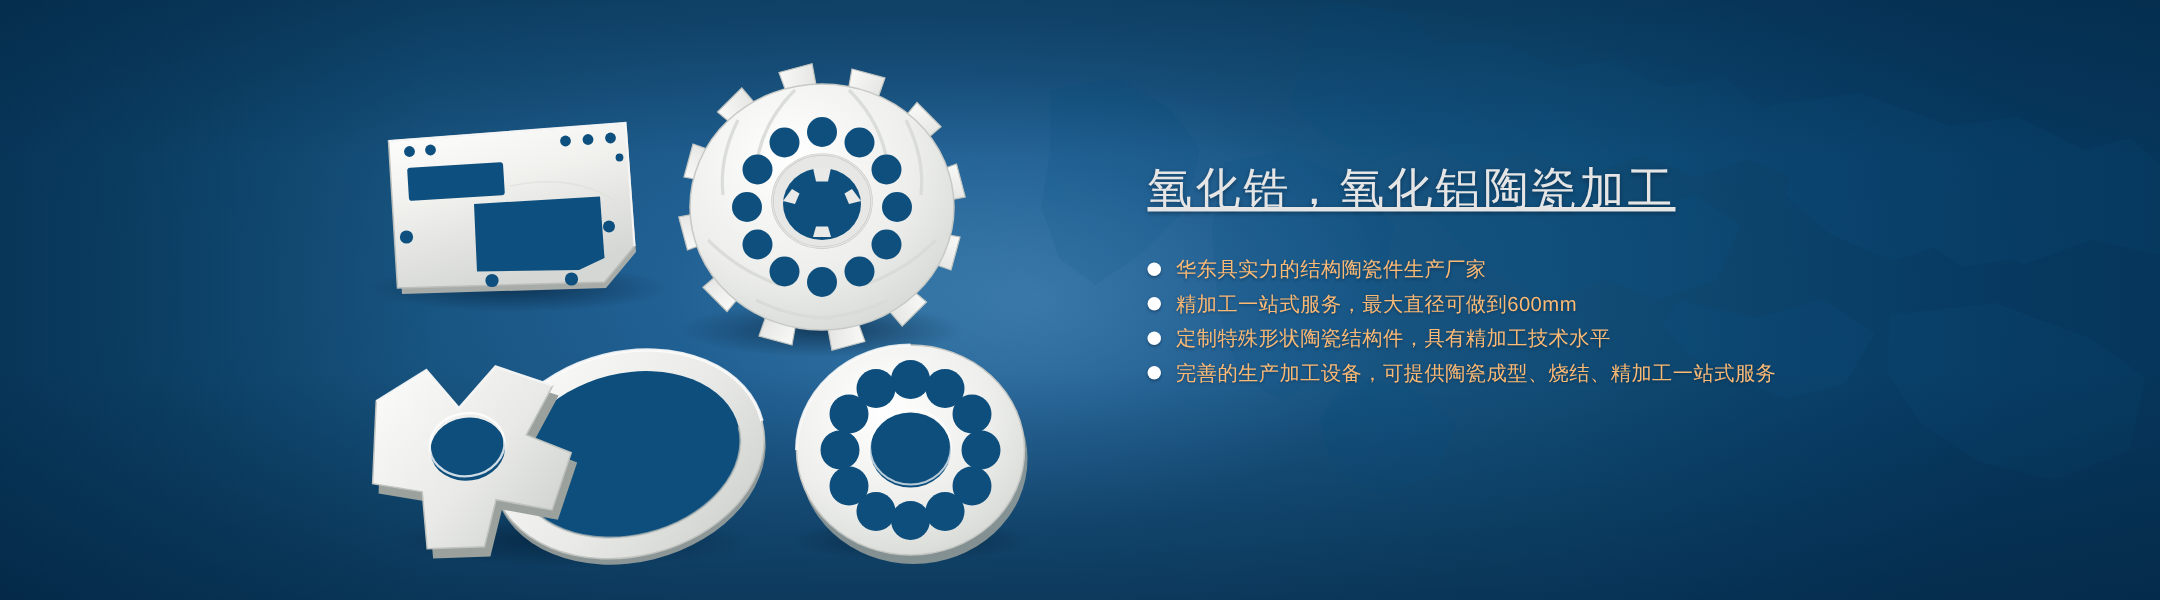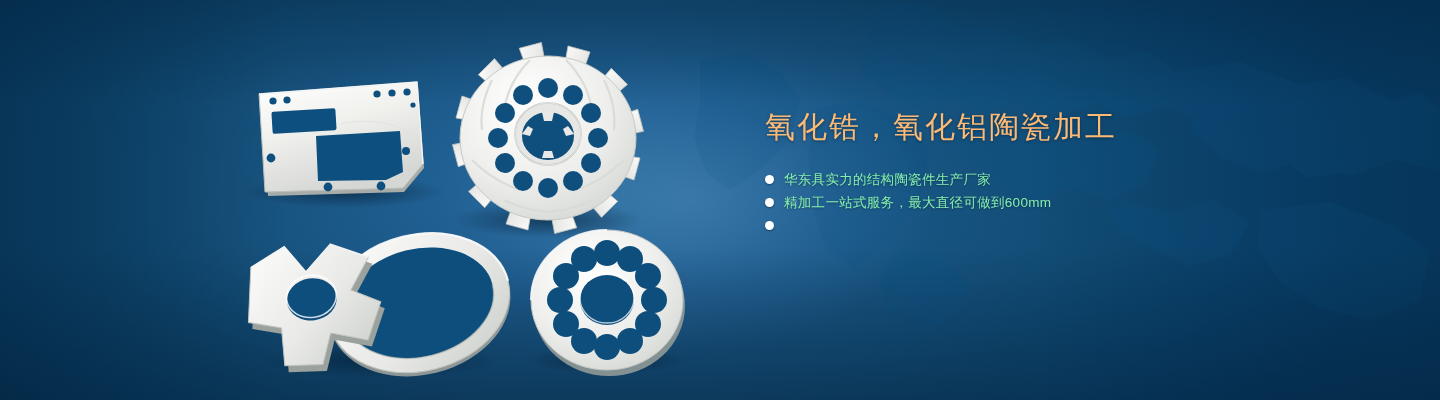--- a/index.html
+++ b/index.html
@@ -25,33 +25,34 @@
     position:absolute;inset:0;
     background:
       linear-gradient(to bottom, rgba(3,34,60,.38) 0%, rgba(0,0,0,0) 26%, rgba(0,0,0,0) 62%, rgba(3,30,55,.45) 100%),
       linear-gradient(to right, rgba(4,40,68,.55) 0%, rgba(0,0,0,0) 20%, rgba(0,0,0,0) 72%, rgba(5,40,68,.40) 100%);
   }
   .bg-map{position:absolute;inset:0;opacity:.30;}
   .bg-map path{fill:#0d5384;}
   
   .text-col{position:absolute;left:765px;top:108px;width:620px;}
   .headline{
-    color:#fdba74;font-size:30px;line-height:38px;letter-spacing:2px;
+    color:#e5e5e5;font-size:30px;line-height:38px;letter-spacing:2px;
     font-weight:400;white-space:nowrap;
     text-shadow:0 1px 3px rgba(0,20,40,.45);
+    text-decoration:underline;
   }
   .bullets{margin-top:22px;}
   .bullet{display:flex;align-items:center;height:23px;margin-bottom:0;}
   .dot{
     width:9px;height:9px;border-radius:50%;background:#ffffff;
     flex:0 0 auto;margin-right:10px;
     box-shadow:0 1px 2px rgba(0,15,35,.4);
   }
   .btext{
-    color:#86efac;font-size:13.5px;line-height:23px;white-space:nowrap;
+    color:#fdba74;font-size:13.5px;line-height:23px;white-space:nowrap;
     letter-spacing:.3px;text-shadow:0 1px 2px rgba(0,20,40,.4);
   }
   
   .parts{position:absolute;left:0;top:0;width:760px;height:400px;}
 </style>
 </head>
 <body>
 
 <div id="banner">
 
@@ -262,17 +263,22 @@
       <div class="bullet">
         <span class="dot"></span>
         <span class="btext">华东具实力的结构陶瓷件生产厂家</span>
       </div>
       <div class="bullet">
         <span class="dot"></span>
         <span class="btext">精加工一站式服务，最大直径可做到600mm</span>
       </div>
       <div class="bullet">
         <span class="dot"></span>
+        <span class="btext">定制特殊形状陶瓷结构件，具有精加工技术水平</span>
+      </div>
+      <div class="bullet">
+        <span class="dot"></span>
+        <span class="btext">完善的生产加工设备，可提供陶瓷成型、烧结、精加工一站式服务</span>
       </div>
     </div>
   </div>
 
 </div>
 
 </body></html>

